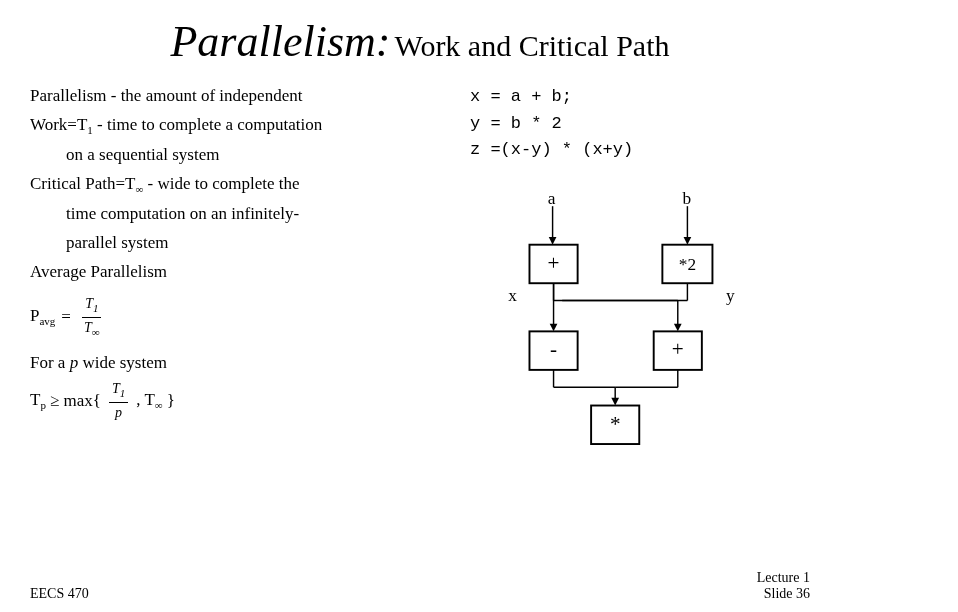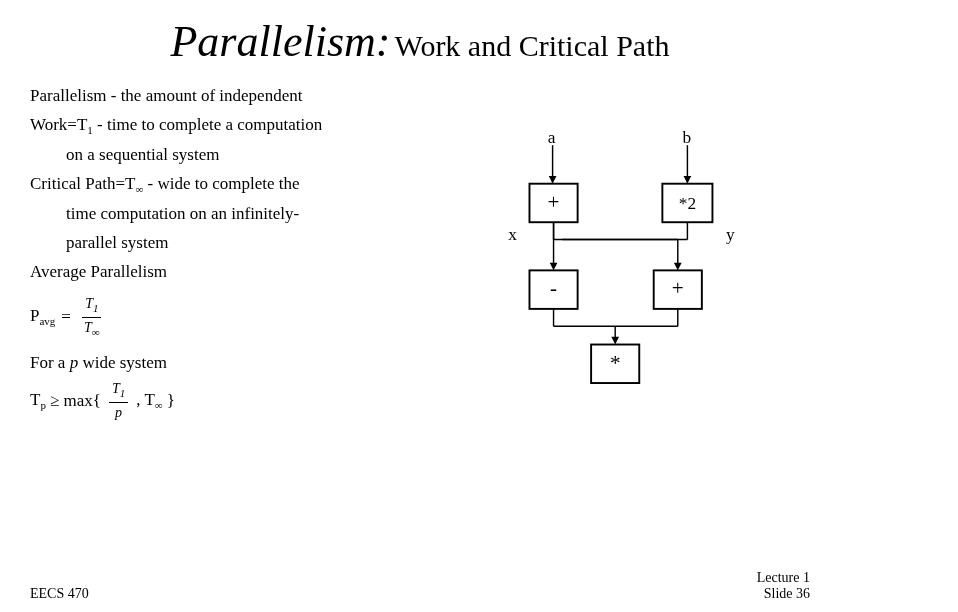--- a/index.html
+++ b/index.html
@@ -34,21 +34,21 @@
 
     .title-sub {
       font-size: 30px;
       font-weight: normal;
       color: #000;
     }
 
     .content-area {
       display: flex;
       flex-direction: row;
-      align-items: center;
+      align-items: flex-start;
       gap: 20px;
     }
 
     .left-col {
       flex: 1;
       font-size: 17px;
       color: #000;
       line-height: 1.45;
     }
 
@@ -194,20 +194,25 @@
           <span class="den"><span class="italic">p</span></span>
         </span>
         <span>, T<span class="sub">∞</span></span>
         <span> }</span>
       </div>
 
     </div>
 
     <div class="right-col">
 
+      <div class="code-block">
+        <div>x = a + b;</div>
+        <div>y = b * 2</div>
+        <div>z =(x-y) * (x+y)</div>
+      </div>
 
       <div class="diagram">
         <svg class="diagram-svg" viewBox="0 0 260 270">
 
           <text x="55" y="20" font-family="Times New Roman" font-size="18">a</text>
           <text x="195" y="20" font-family="Times New Roman" font-size="18">b</text>
 
           <line x1="60" y1="22" x2="60" y2="58" stroke="#000" stroke-width="1.5"></line>
           <polygon points="60,62 56,54 64,54" fill="#000"></polygon>
 

